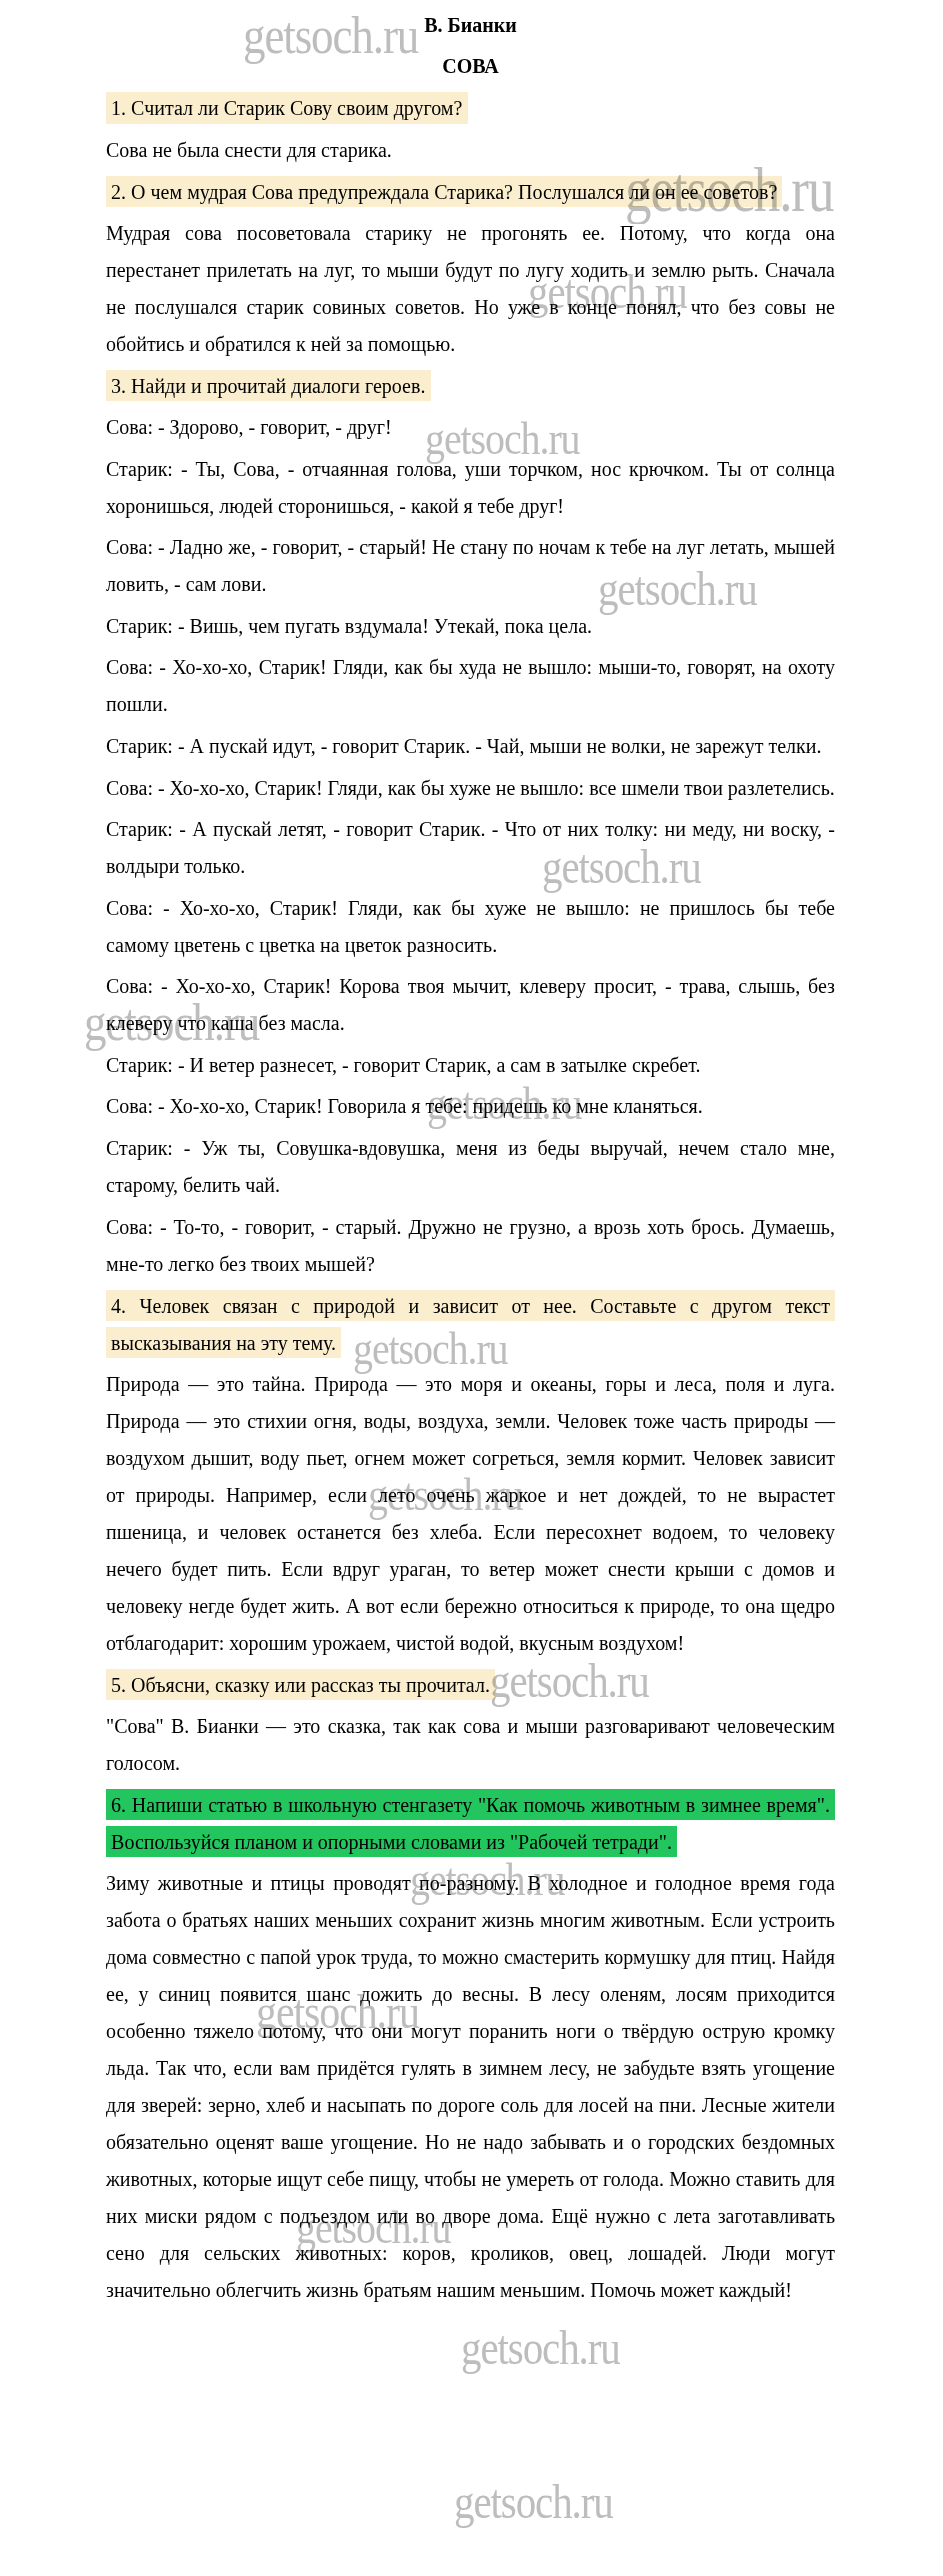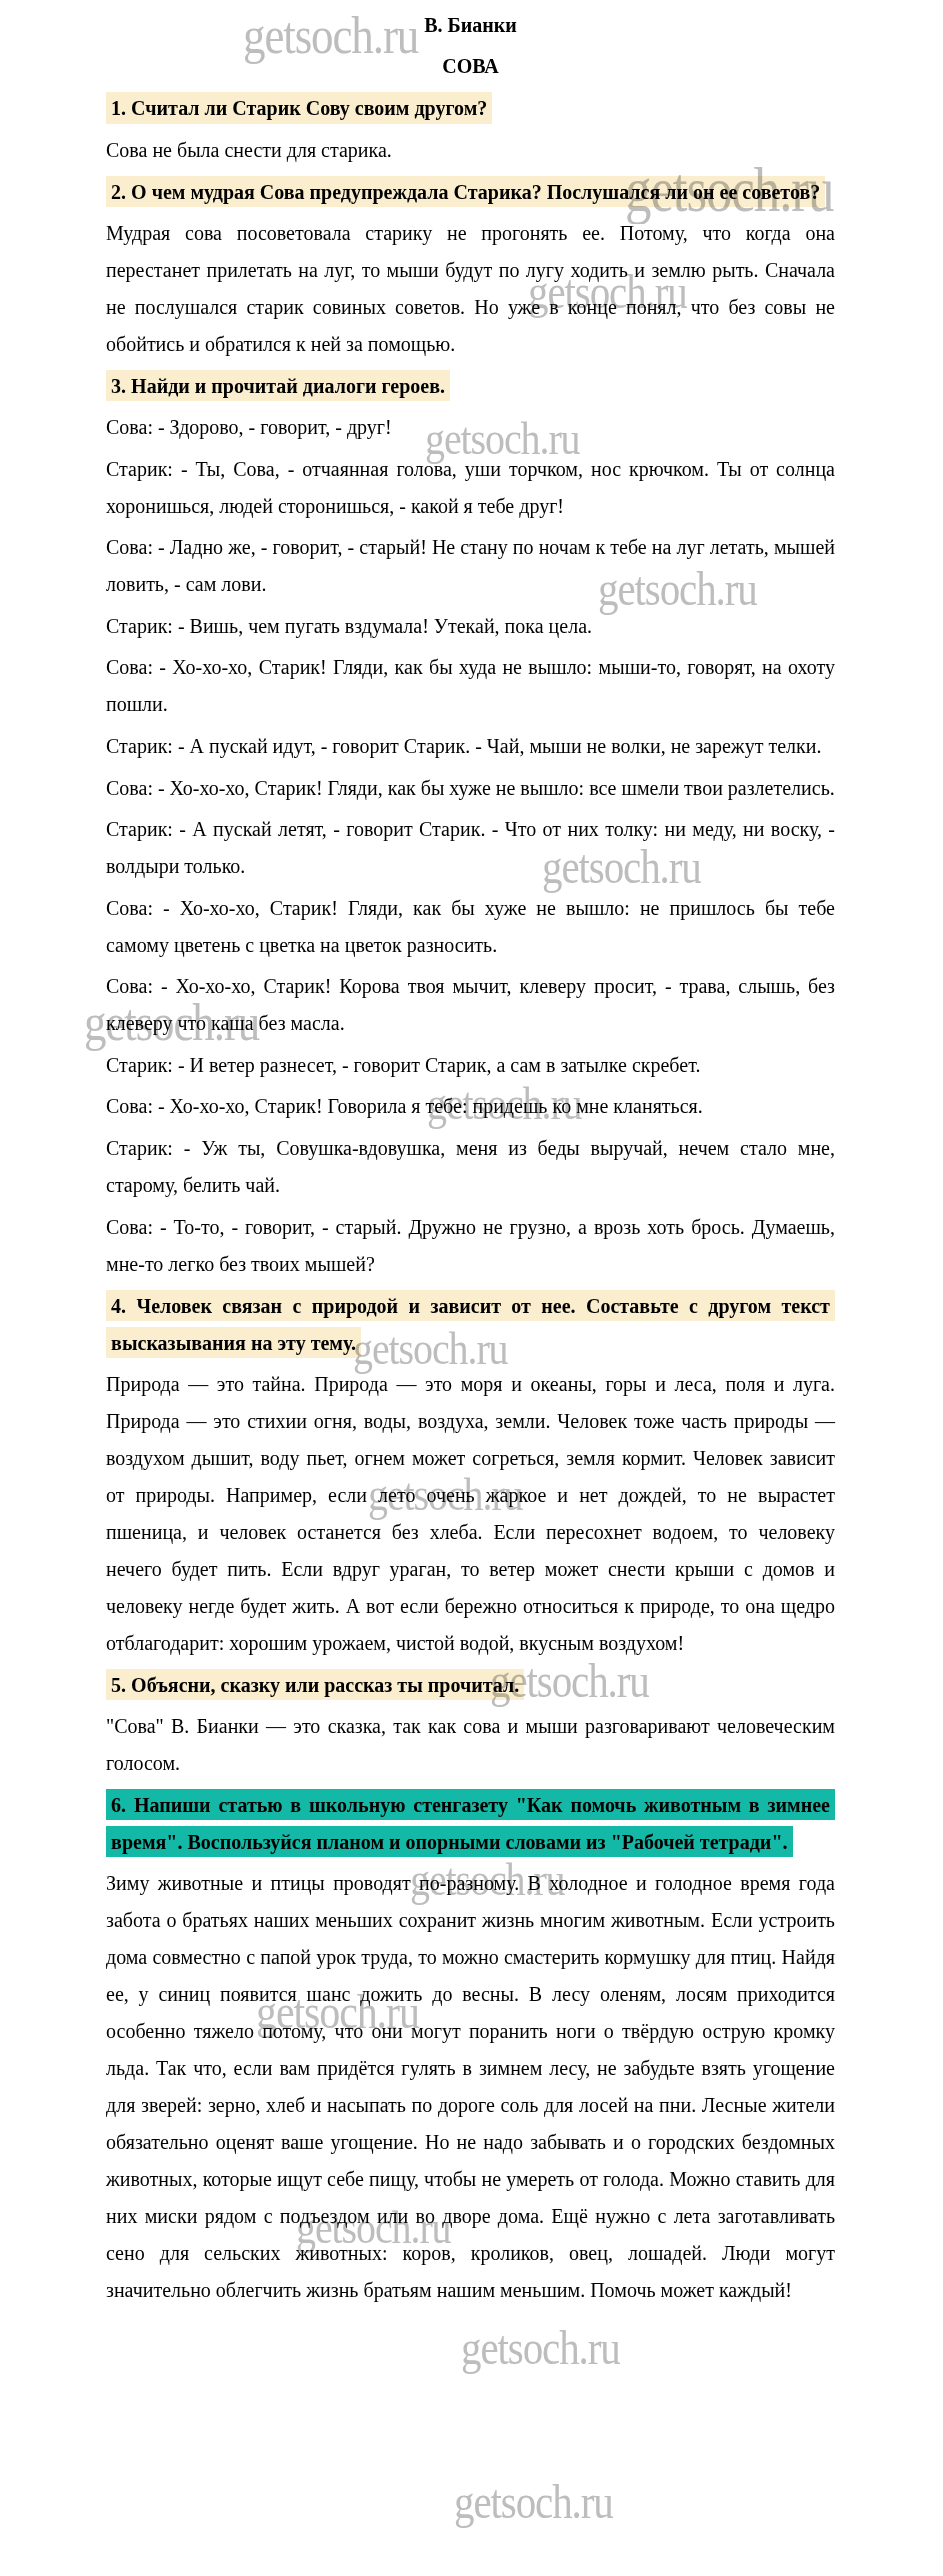--- a/index.html
+++ b/index.html
@@ -31,21 +31,21 @@
     z-index: 2;
   }
   .content p {
     margin: 0 0 4.6px 0;
   }
   p.center {
     text-align: center;
     font-weight: bold;
   }
   p.q {
-    font-weight: bold;
+    font-weight: normal;
   }
   .hl {
     padding: 4.6px 5.1px;
     box-decoration-break: clone;
     -webkit-box-decoration-break: clone;
   }
   .wm {
     position: absolute;
     z-index: 5;
     font-family: "Liberation Serif", serif;
@@ -81,21 +81,21 @@
       <p><span>Сова: - Хо-хо-хо, Старик! Гляди, как бы хуже не вышло: не пришлось бы тебе самому цветень с цветка на цветок разносить.</span></p>
       <p><span>Сова: - Хо-хо-хо, Старик! Корова твоя мычит, клеверу просит, - трава, слышь, без клеверу что каша без масла.</span></p>
       <p><span>Старик: - И ветер разнесет, - говорит Старик, а сам в затылке скребет.</span></p>
       <p><span>Сова: - Хо-хо-хо, Старик! Говорила я тебе: придешь ко мне кланяться.</span></p>
       <p><span>Старик: - Уж ты, Совушка-вдовушка, меня из беды выручай, нечем стало мне, старому, белить чай.</span></p>
       <p><span>Сова: - То-то, - говорит, - старый. Дружно не грузно, а врозь хоть брось. Думаешь, мне-то легко без твоих мышей?</span></p>
       <p class="q"><span class="hl" style="background: rgb(250, 238, 206);">4. Человек связан с природой и зависит от нее. Составьте с другом текст высказывания на эту тему.</span></p>
       <p><span>Природа — это тайна. Природа — это моря и океаны, горы и леса, поля и луга. Природа — это стихии огня, воды, воздуха, земли. Человек тоже часть природы — воздухом дышит, воду пьет, огнем может согреться, земля кормит. Человек зависит от природы. Например, если лето очень жаркое и нет дождей, то не вырастет пшеница, и человек останется без хлеба. Если пересохнет водоем, то человеку нечего будет пить. Если вдруг ураган, то ветер может снести крыши с домов и человеку негде будет жить. А вот если бережно относиться к природе, то она щедро отблагодарит: хорошим урожаем, чистой водой, вкусным воздухом!</span></p>
       <p class="q"><span class="hl" style="background: rgb(250, 238, 206);">5. Объясни, сказку или рассказ ты прочитал.</span></p>
       <p><span>"Сова" В. Бианки — это сказка, так как сова и мыши разговаривают человеческим голосом.</span></p>
-      <p class="q"><span class="hl" style="background: #14b8a6;">6. Напиши статью в школьную стенгазету "Как помочь животным в зимнее время". Воспользуйся планом и опорными словами из "Рабочей тетради".</span></p>
+      <p class="q"><span class="hl" style="background: #22c55e;">6. Напиши статью в школьную стенгазету "Как помочь животным в зимнее время". Воспользуйся планом и опорными словами из "Рабочей тетради".</span></p>
       <p><span>Зиму животные и птицы проводят по-разному. В холодное и голодное время года забота о братьях наших меньших сохранит жизнь многим животным. Если устроить дома совместно с папой урок труда, то можно смастерить кормушку для птиц. Найдя ее, у синиц появится шанс дожить до весны. В лесу оленям, лосям приходится особенно тяжело потому, что они могут поранить ноги о твёрдую острую кромку льда. Так что, если вам придётся гулять в зимнем лесу, не забудьте взять угощение для зверей: зерно, хлеб и насыпать по дороге соль для лосей на пни. Лесные жители обязательно оценят ваше угощение. Но не надо забывать и о городских бездомных животных, которые ищут себе пищу, чтобы не умереть от голода. Можно ставить для них миски рядом с подъездом или во дворе дома. Ещё нужно с лета заготавливать сено для сельских животных: коров, кроликов, овец, лошадей. Люди могут значительно облегчить жизнь братьям нашим меньшим. Помочь может каждый!</span></p>
     </div>
   <div id="wm-layer">
       <div class="wm" style="left: 243px; top: 8.6px; font-size: 45px; color: rgb(189, 189, 189);">getsoch.ru</div>
       <div class="wm" style="left: 625px; top: 159px; font-size: 53px; color: rgb(189, 189, 189);">getsoch.ru</div>
       <div class="wm" style="left: 528px; top: 268px; font-size: 41px; color: rgb(189, 189, 189);">getsoch.ru</div>
       <div class="wm" style="left: 425px; top: 415px; font-size: 40px; color: rgb(189, 189, 189);">getsoch.ru</div>
       <div class="wm" style="left: 598px; top: 565px; font-size: 41px; color: rgb(189, 189, 189);">getsoch.ru</div>
       <div class="wm" style="left: 542px; top: 843px; font-size: 41px; color: rgb(189, 189, 189);">getsoch.ru</div>
       <div class="wm" style="left: 84px; top: 996px; font-size: 45px; color: rgb(189, 189, 189);">getsoch.ru</div>

